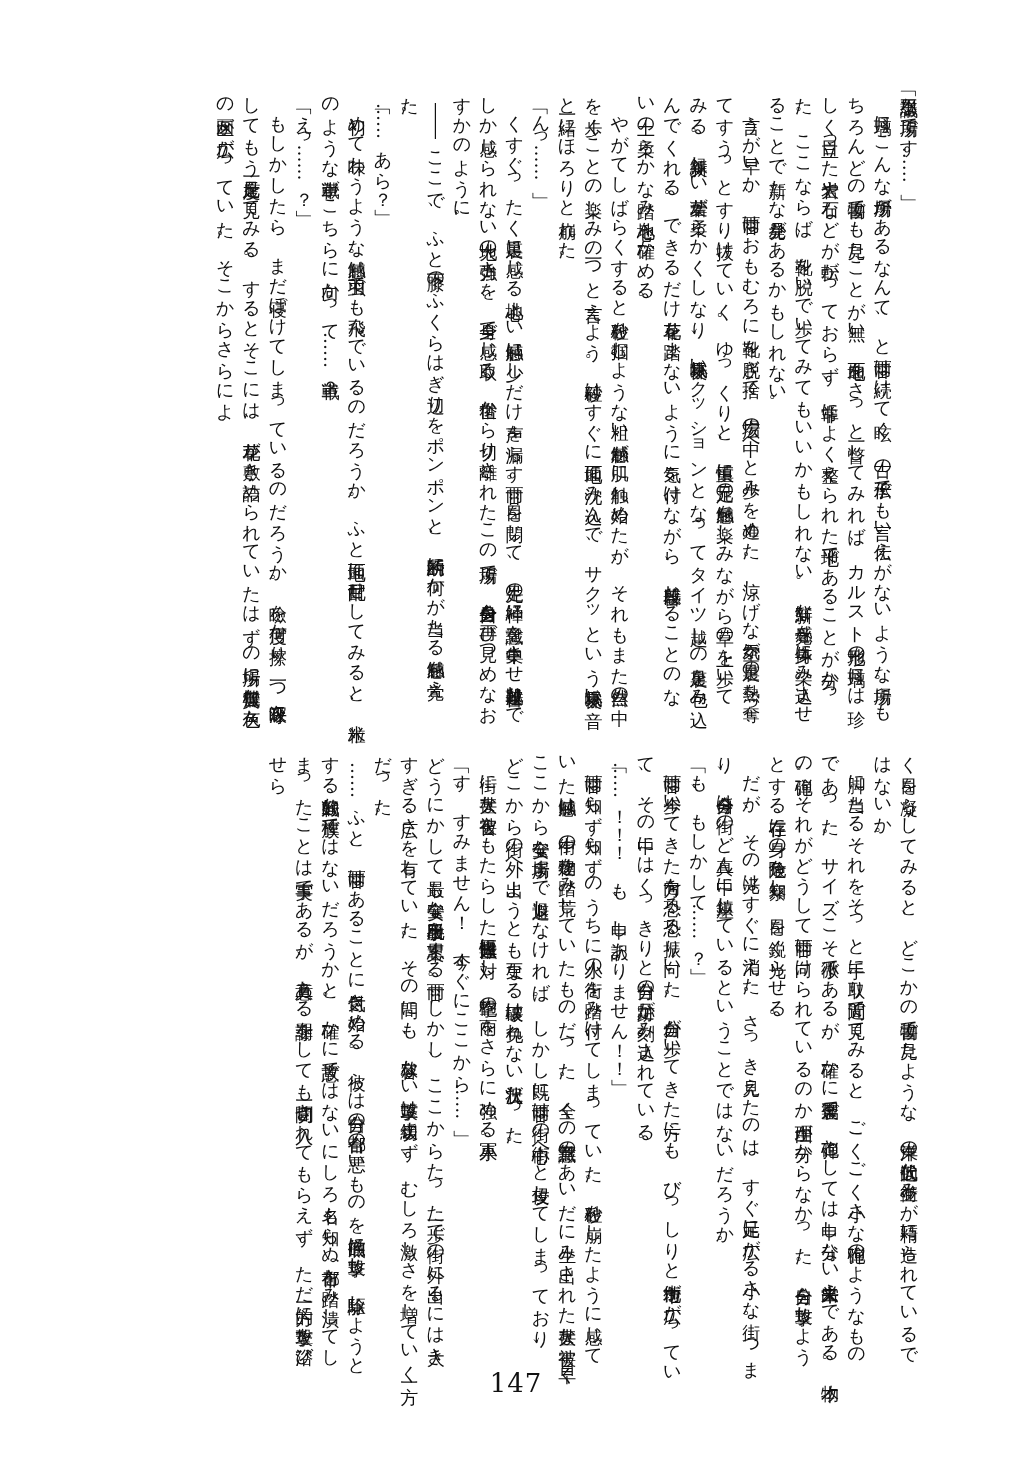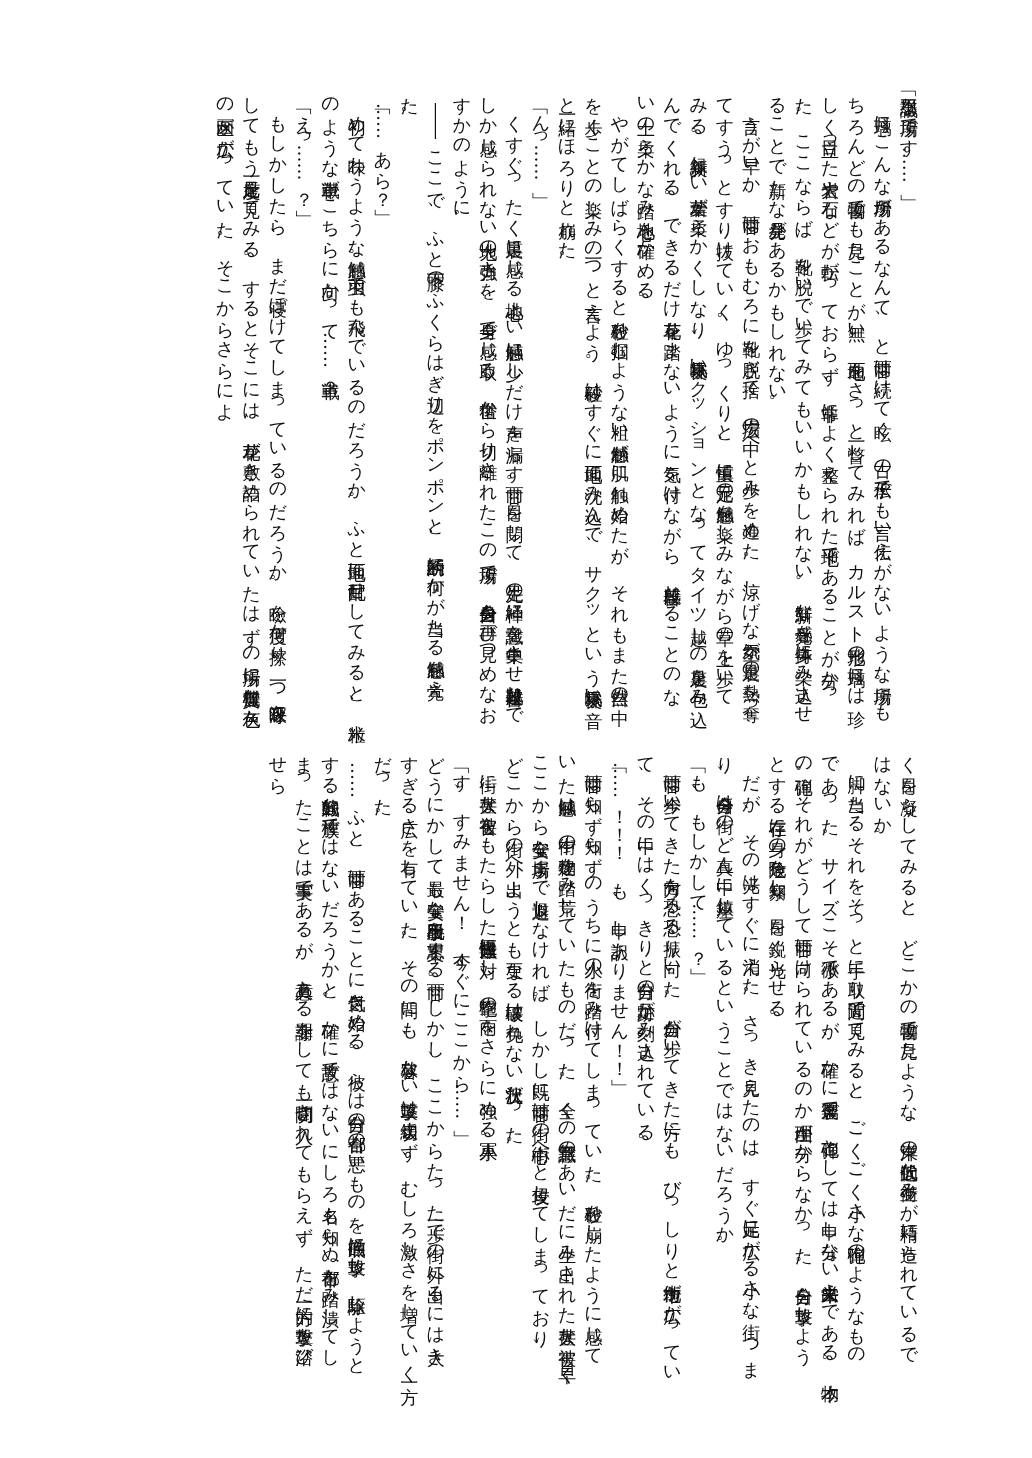--- a/index.html
+++ b/index.html
@@ -64,13 +64,14 @@
       <p class="para indent">「も、もしかして……？」</p>
       <p class="para indent">甘雨は今歩いてきた方向を恐る恐る振り向いた。自分が歩いてきた方にも、びっしりと市街地が広がっていて、その中にはくっきりと自分の足跡が刻み込まれている。</p>
       <p class="para indent">「……！！！　も、申し訳ありません！！」</p>
       <p class="para indent">甘雨は知らず知らずのうちに小人の街を踏み付けてしまっていた。砂粒を崩したように感じていた感触は、街中の建物を踏み荒していたものだった。全くの無意識のあいだに生み出された甚大な被害。早くここから安全な場所まで退避しなければ。しかし既に甘雨は街の中心街へと侵攻してしまっており、どこから街の外へ出ようとも更なる破壊は免れない状況だった。</p>
       <p class="para indent">街に甚大な被害をもたらした超巨大怪獣に対し、砲撃の雨をさらに強める小人軍。</p>
       <p class="para indent">「す、すみません！　今すぐにここから……」</p>
       <p class="para">どうにかして最も安全な脱出手段を思案する甘雨。しかし、ここからたった一歩で街の外に出るには大きすぎる広さを有していた。その間にも、容赦ない攻撃は一切緩まず、むしろ激しさを増していく一方だった。</p>
       <p class="para indent">……ふと、甘雨はあることに気付き始める。彼らは自分の都合の悪いものを徹底的に攻撃し、駆除しようとする好戦的な種族ではないだろうかと。確かに故意ではないにしろ名も知らぬ都市を踏み潰してしまったことは事実であるが、真意ある謝罪をしても一切聞き入れてもらえず、ただ一方的に攻撃を浴びせら</p>
     </section>
 
+  <div class="page-number">147</div>
 </div>
 
 </body></html>

